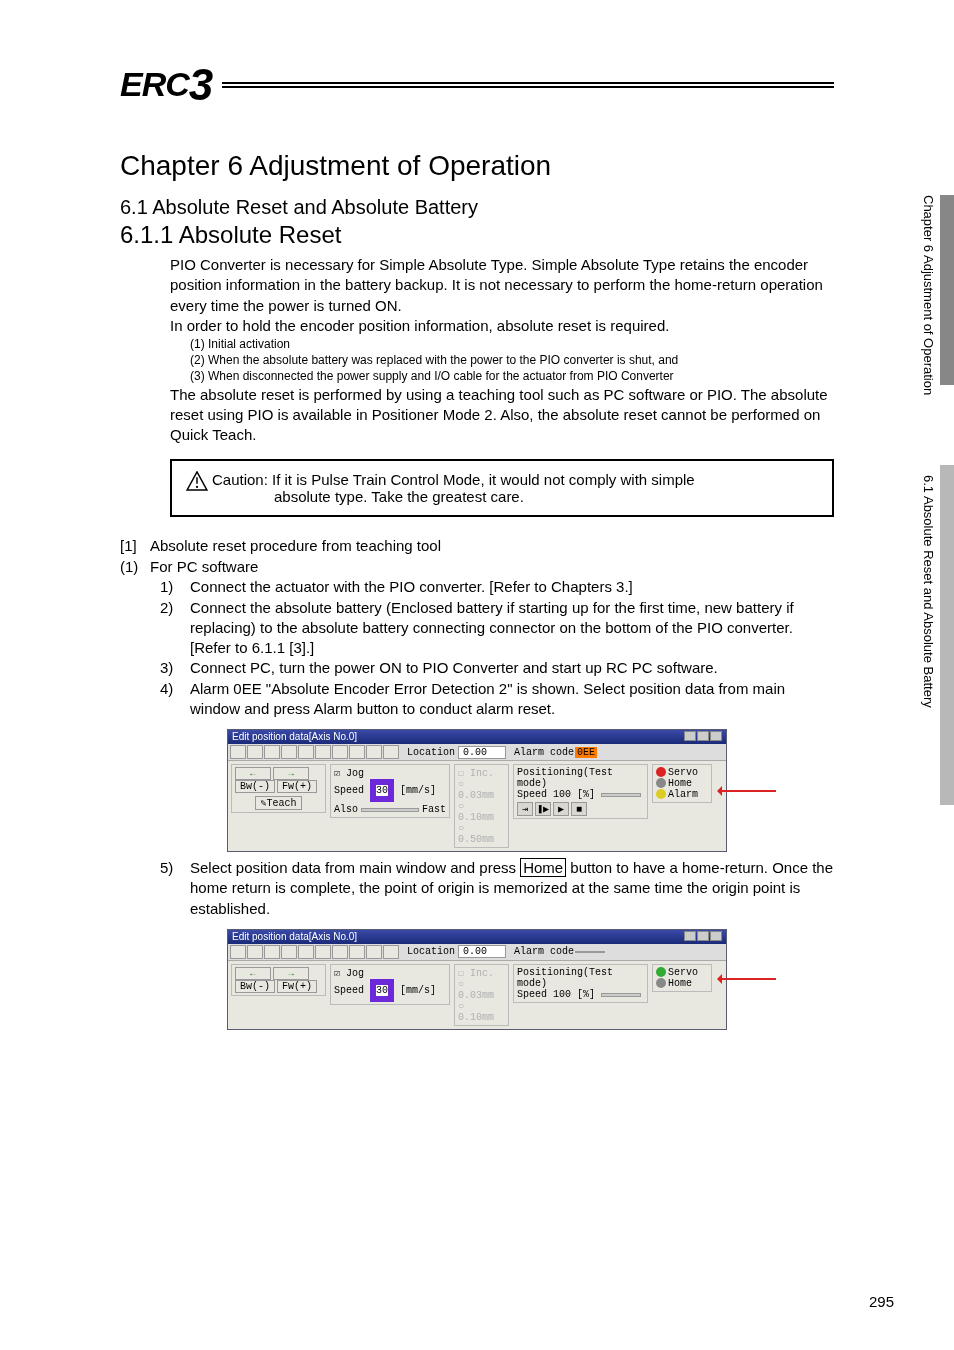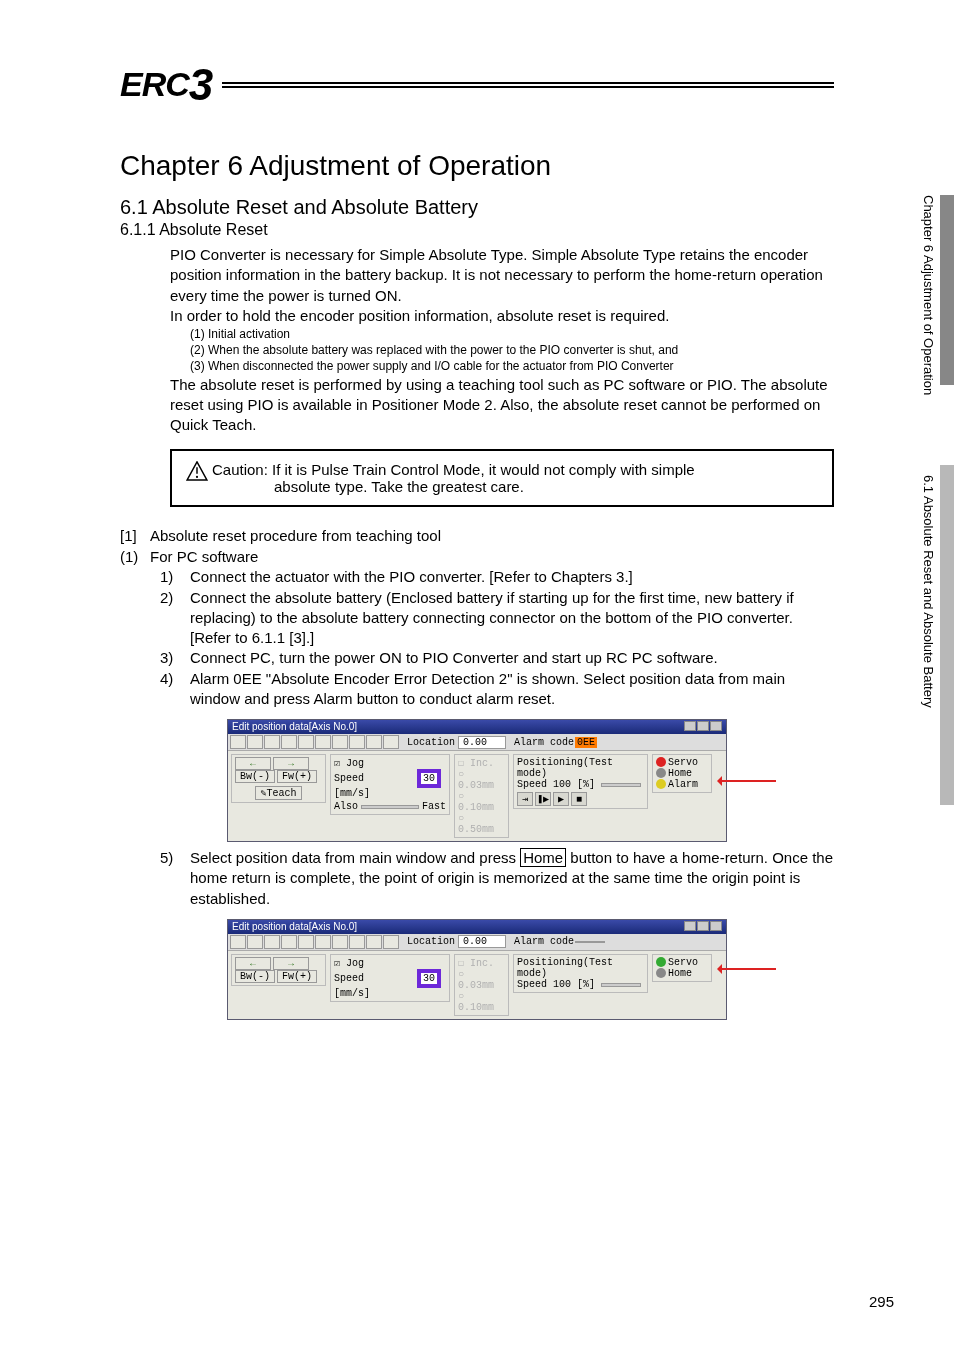--- a/index.html
+++ b/index.html
@@ -8,21 +8,21 @@
 
   
   .logo-row { display: flex; align-items: center; margin-bottom: 40px; }
   .logo { font-style: italic; font-weight: 900; font-size: 34px; letter-spacing: -1px; font-family: "Arial Black", Arial, sans-serif; }
   .logo .three { font-style: italic; font-weight: 900; font-size: 44px; vertical-align: -4px; }
   .logo-lines { flex: 1; display: flex; flex-direction: column; gap: 2px; margin-left: 10px; }
   .logo-lines div { height: 2px; background: #000; }
 
   h1.chapter { font-size: 28px; font-weight: 400; margin-bottom: 14px; }
   h2.sec { font-size: 20px; font-weight: 400; margin-bottom: 2px; }
-  h3.subsec { font-size: 16px; font-weight: 400; margin-bottom: 6px; }
+  h3.subsec { font-size: 24px; font-weight: 400; margin-bottom: 6px; }
 
   .body-indent { margin-left: 50px; font-size: 15px; line-height: 1.35; }
   .sublist { margin-left: 70px; font-size: 12px; line-height: 1.35; }
 
   .caution-box { border: 2px solid #000; margin: 14px 0 18px 50px; padding: 10px 14px 10px 14px; font-size: 15px; display: flex; }
   .caution-box .tri { width: 22px; height: 20px; margin-right: 4px; flex-shrink:0; }
   .caution-box .txt { }
   .caution-box .txt .l2 { margin-left: 62px; }
 
   .bracket-list { margin-left: 0; font-size: 15px; line-height: 1.4; margin-top: 10px; }
@@ -47,21 +47,21 @@
   .shot .titlebar { background: linear-gradient(#3a4aa8,#1a2a78); color:#fff; font-family: Arial; font-size:10px; padding:1px 4px; display:flex; justify-content:space-between; }
   .shot .titlebar .btns span { display:inline-block; width:12px; height:10px; background:#ccc; border:1px solid #888; margin-left:1px; }
   .shot .toolbar { background:#ddd; border-bottom:1px solid #aaa; padding:1px 2px; display:flex; align-items:center; gap:1px; }
   .shot .toolbar .tb { width:16px; height:14px; background:#e8e8e0; border:1px solid #999; display:inline-block; }
   .shot .alarm-on { background:#ff7a00; color:#000; padding:0 2px; }
   .shot .body { display:flex; padding:3px; gap:4px; align-items:flex-start; }
   .shot .grp { border:1px solid #bbb; padding:2px 3px; background:#e8e8e0; }
   .shot .btn { background:#e8e8e0; border:1px solid #999; padding:0 4px; display:inline-block; min-width:36px; text-align:center; color:#3a7a28; }
   .shot .led { width:10px; height:10px; border-radius:50%; display:inline-block; vertical-align:middle; margin-right:2px; }
   .led-red { background:#d22; } .led-green { background:#3a3; } .led-yellow { background:#dc2; } .led-grey{background:#888;}
-  .shot .spd { border:4px solid #6d28d9; background:#fff; display:inline-block; width:24px; text-align:right; padding-right:2px;margin-left:47px;}
+  .shot .spd { border:6px solid #6d28d9; background:#fff; display:inline-block; width:24px; text-align:right; padding-right:2px;}
   .shot .ctrl { border:1px solid #999; background:#d8d8d0; width:16px; height:14px; display:inline-flex; align-items:center; justify-content:center; }
   .arrow-line { position:absolute; height:2px; background:#d22; }
   .arrow-line::before { content:""; position:absolute; left:-8px; top:-4px; border:5px solid transparent; border-right-color:#d22; }
   .disabled-txt{ color:#b0b0b0; }
   .boxed { border:1px solid #000; padding:0 2px; }
 </style>
 </head>
 <body>
 
 <div class="page">

